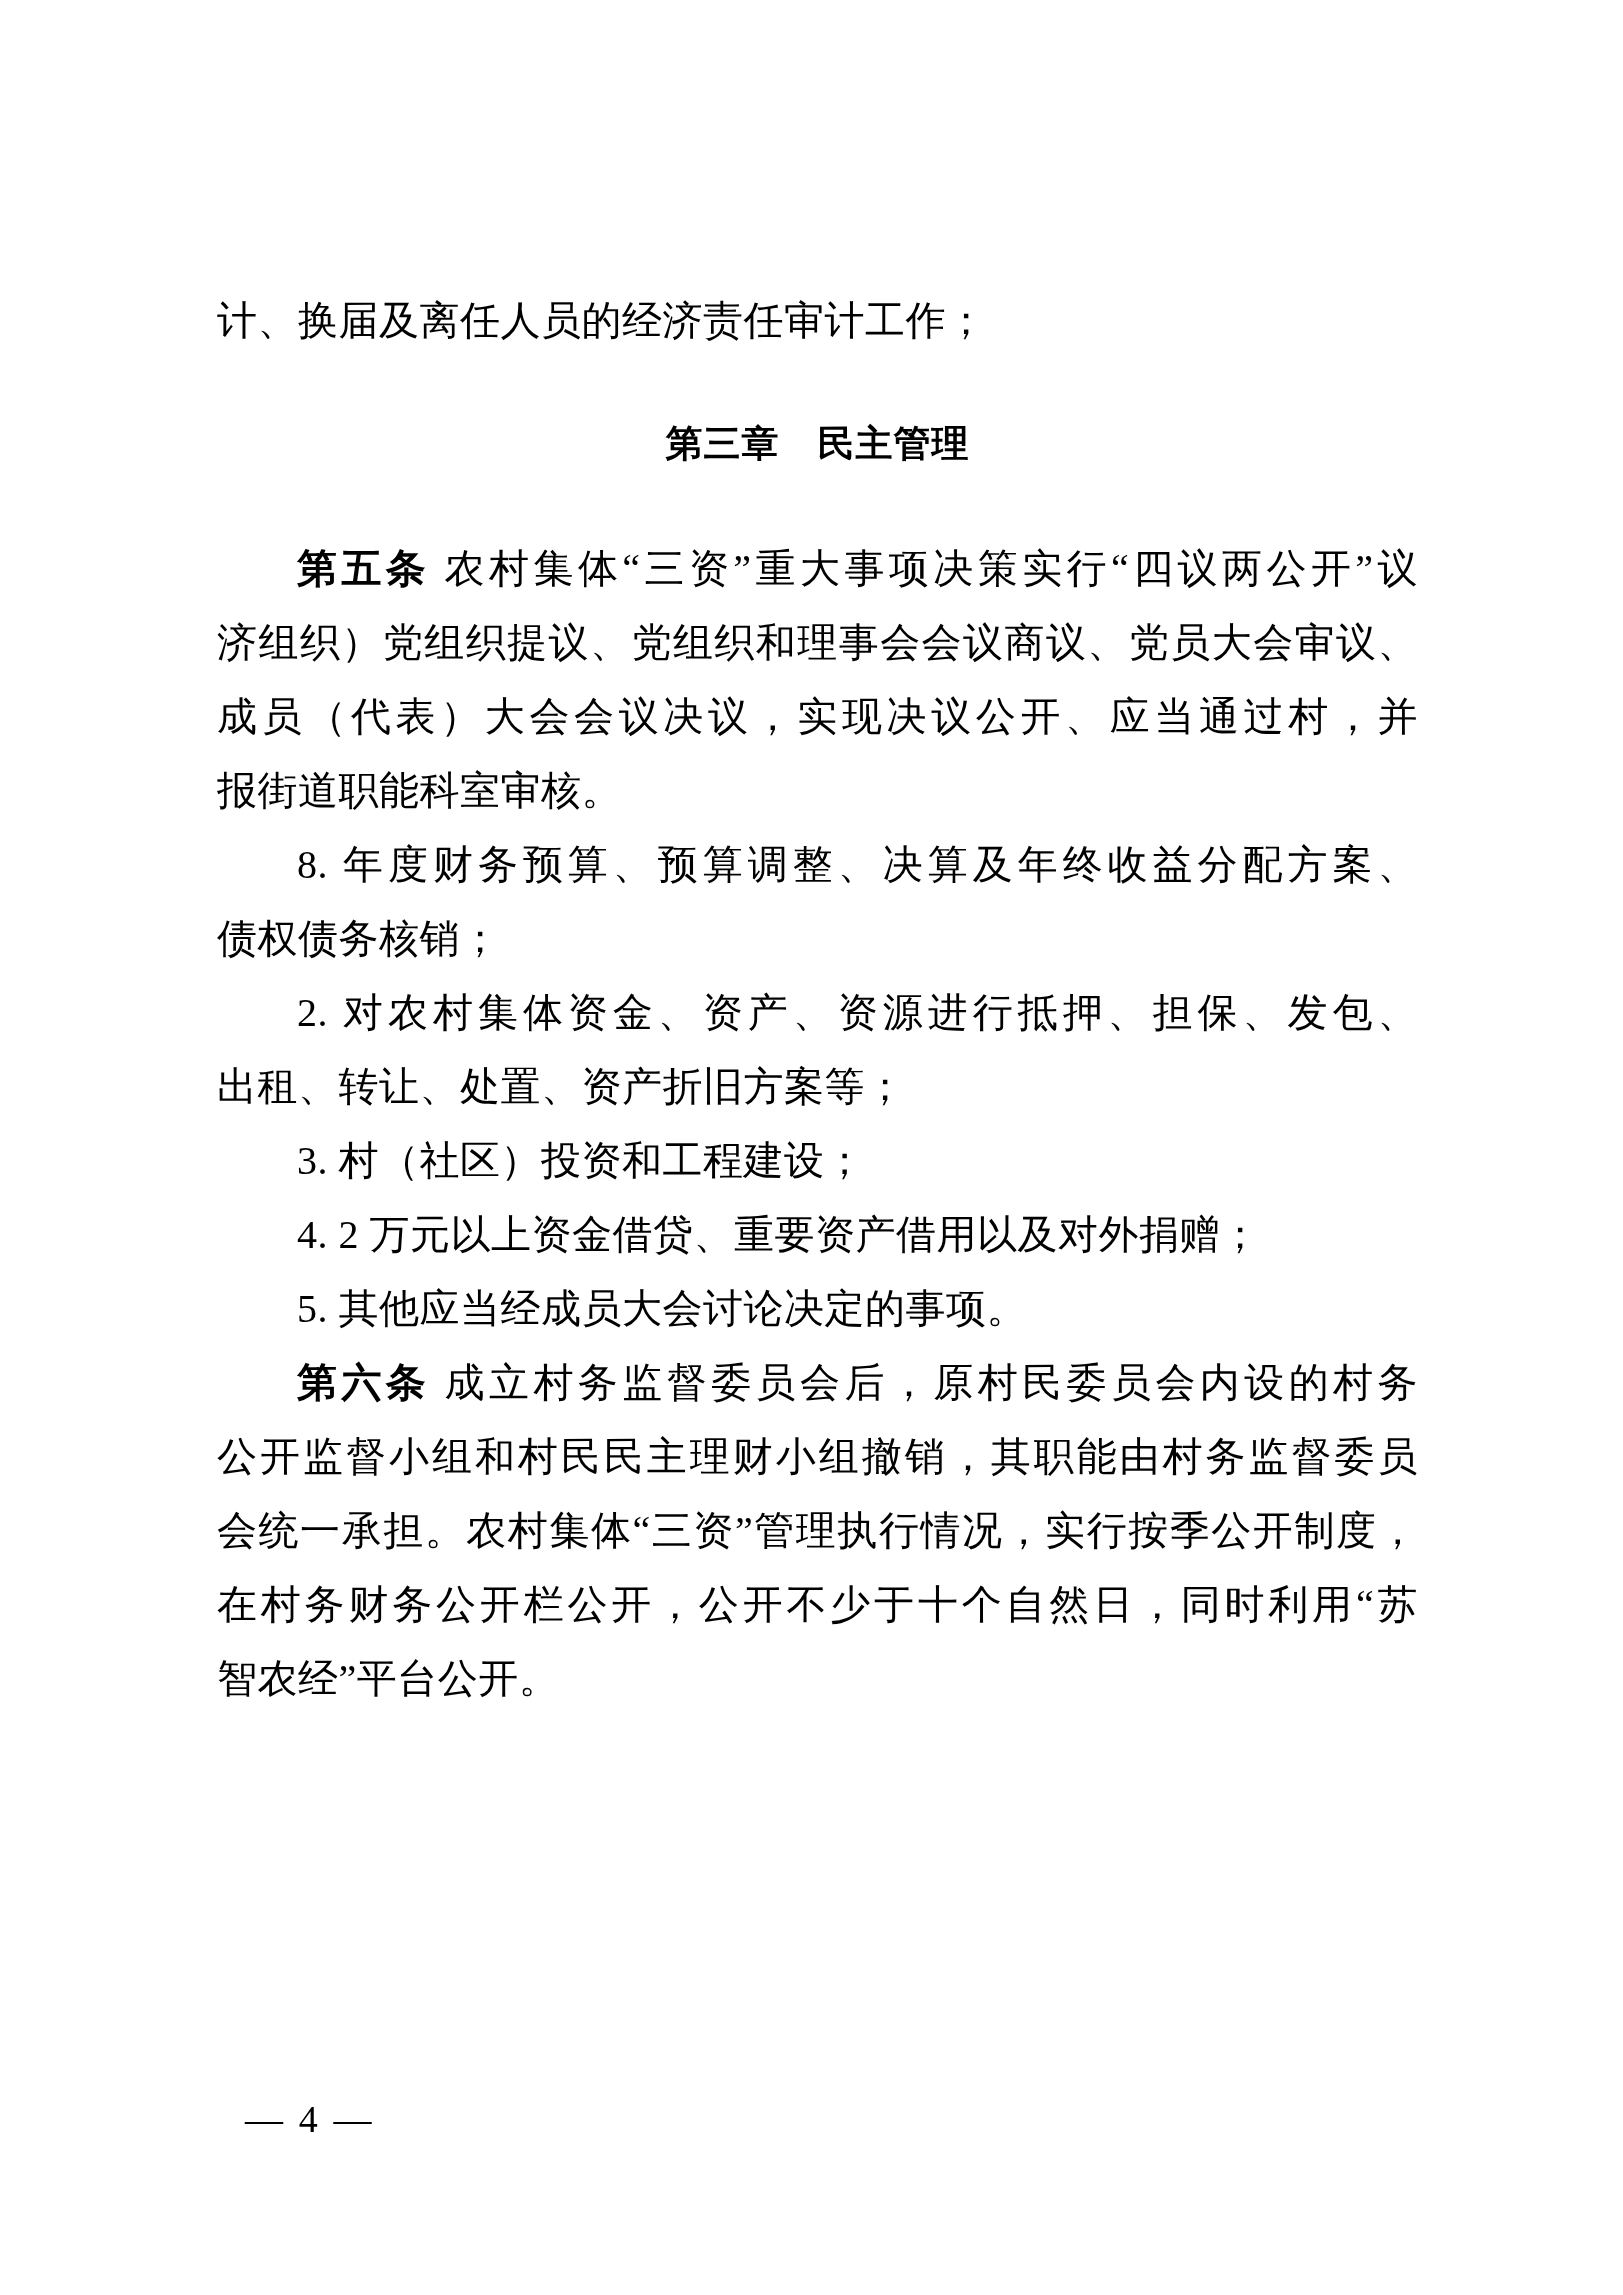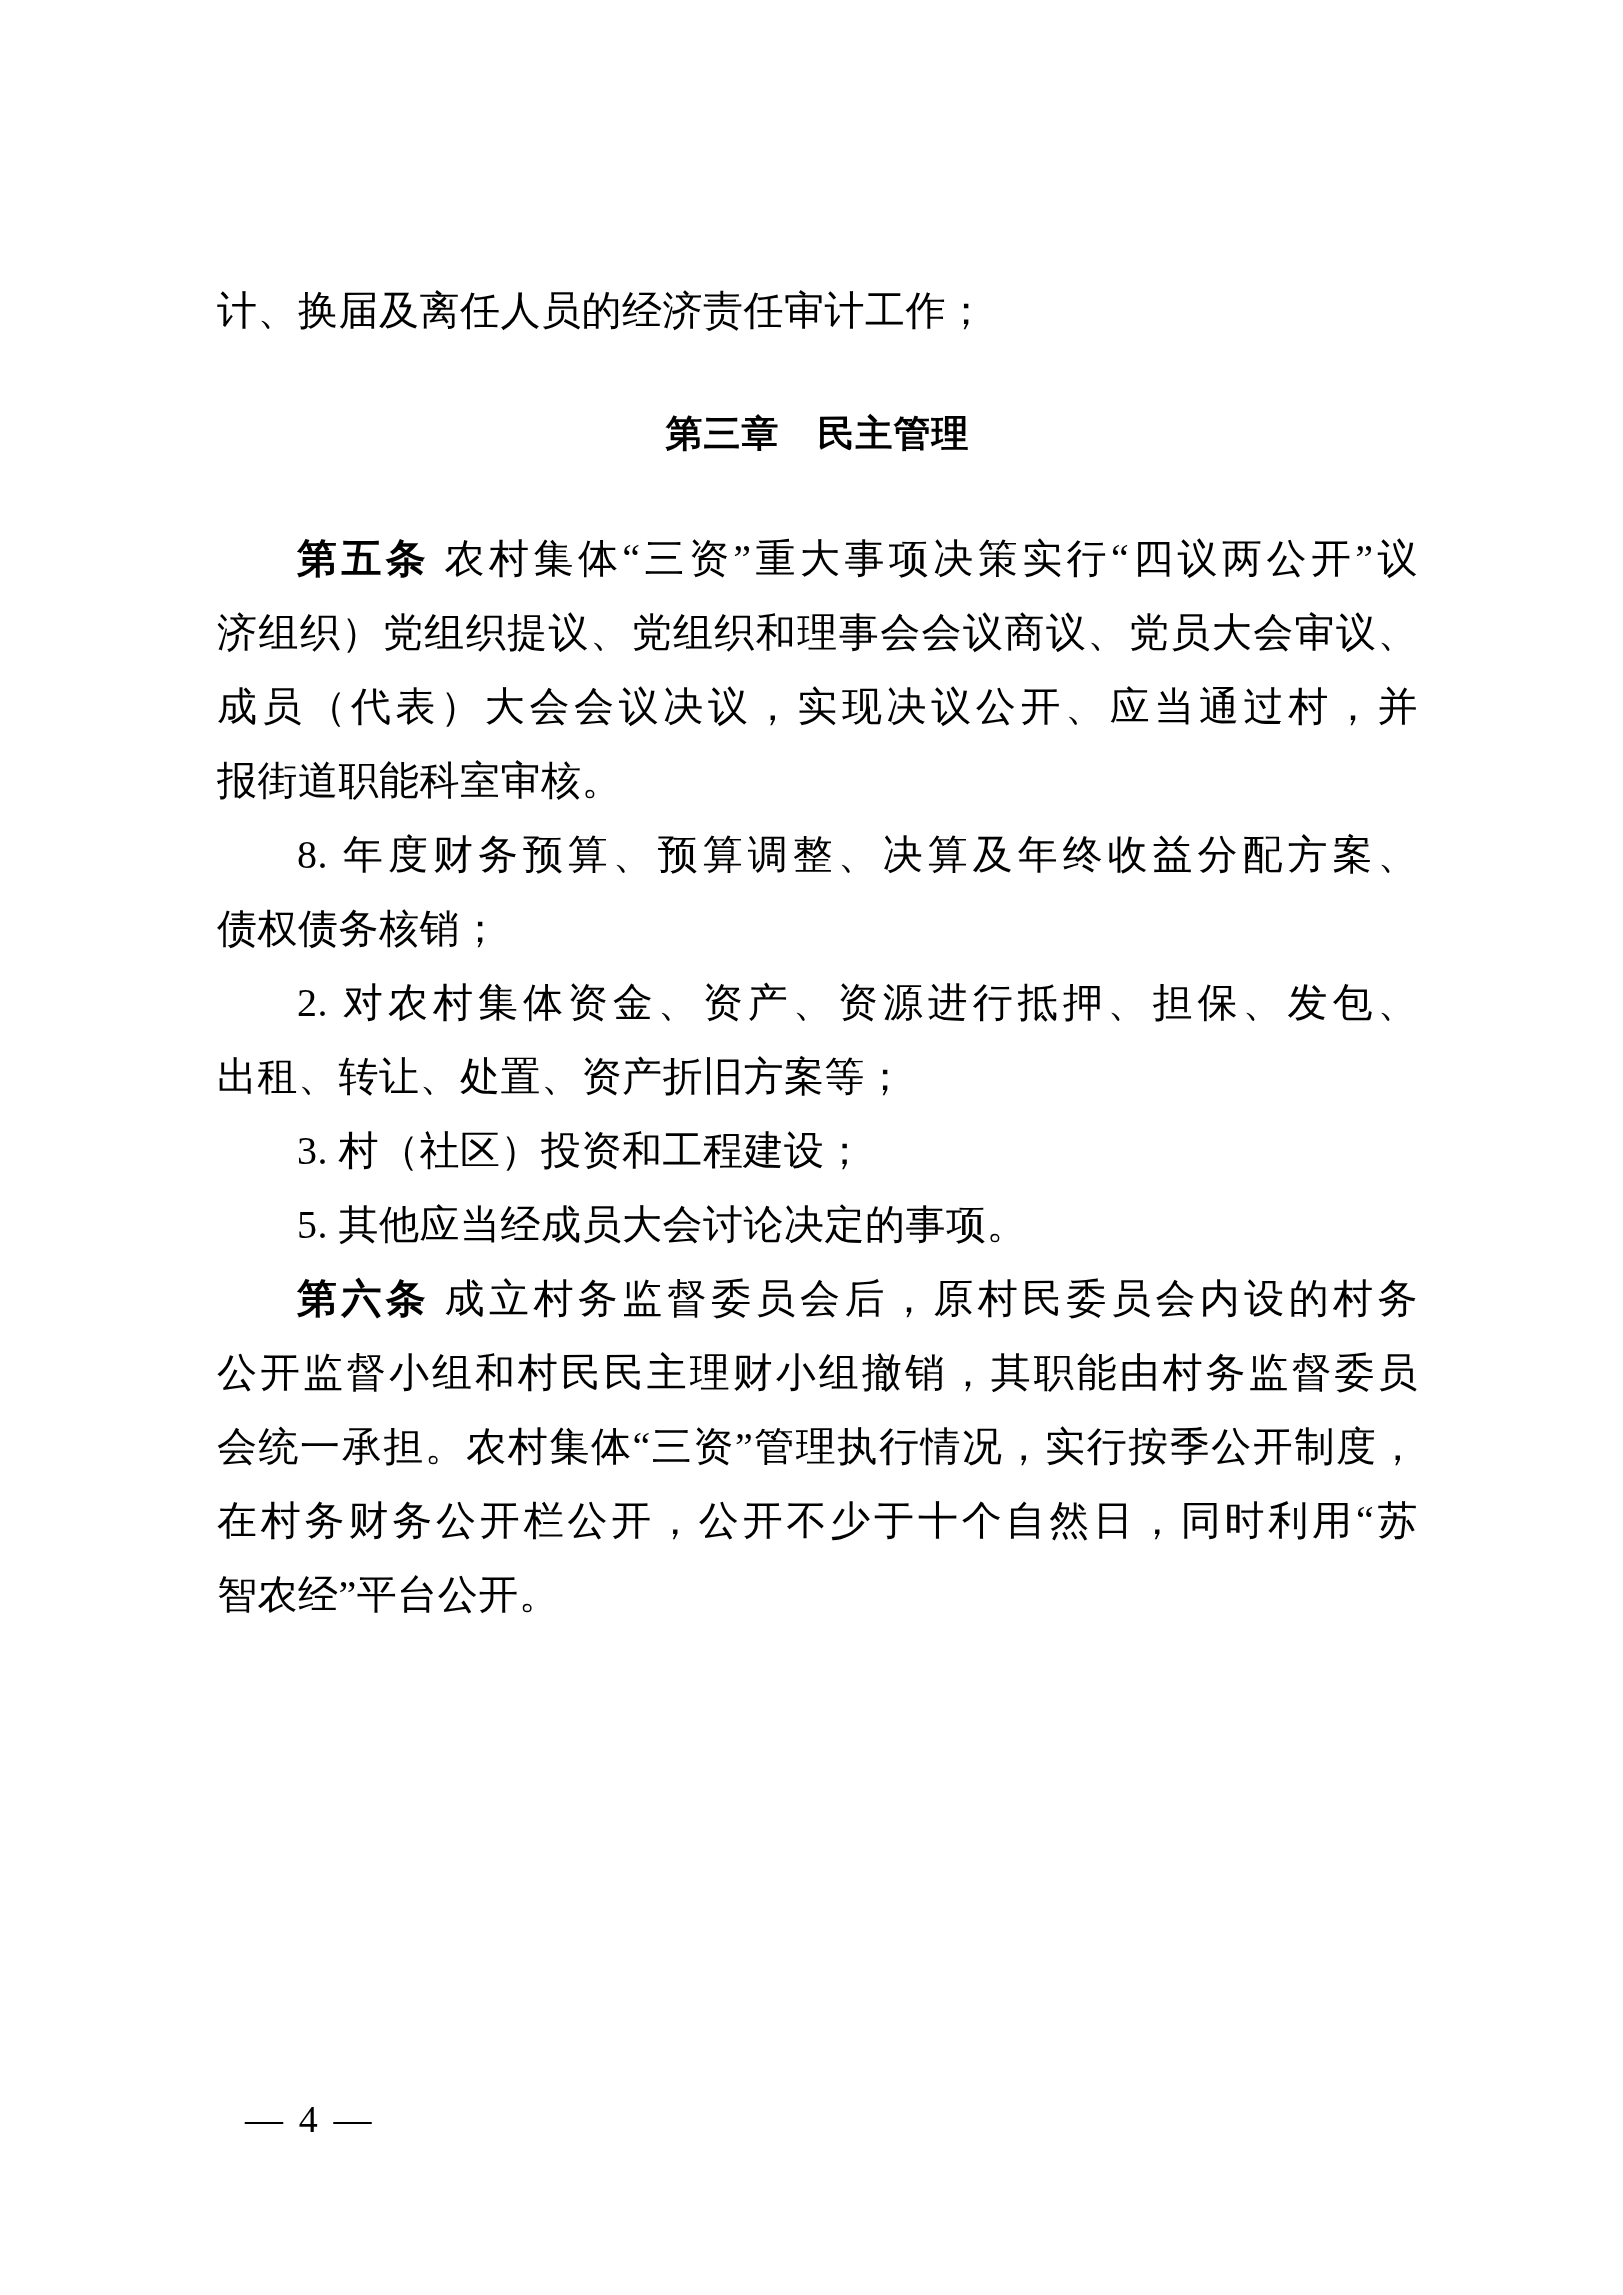--- a/index.html
+++ b/index.html
@@ -8,21 +8,21 @@
     width: 1623px;
     height: 2295px;
     background: #ffffff;
     font-family: "Liberation Serif", "DejaVu Serif", serif;
     color: #000000;
     overflow: hidden;
   }
   .content {
     position: absolute;
     left: 217px;
-    top: 274px;
+    top: 284px;
     width: 1201px;
   }
   .line {
     font-size: 40px;
     line-height: 74px;
     height: 74px;
     white-space: nowrap;
     letter-spacing: 0.5px;
   }
   .line.full {
@@ -67,20 +67,21 @@
     <div id="lines-after">
         <div class="line indent full"><span class="lead">第五条</span>农村集体“三资”重大事项决策实行“四议两公开”议</div>
         <div class="line full">济组织）党组织提议、党组织和理事会会议商议、党员大会审议、</div>
         <div class="line full">成员（代表）大会会议决议，实现决议公开、应当通过村，并</div>
         <div class="line">报街道职能科室审核。</div>
         <div class="line indent full">8. 年度财务预算、预算调整、决算及年终收益分配方案、</div>
         <div class="line">债权债务核销；</div>
         <div class="line indent full">2. 对农村集体资金、资产、资源进行抵押、担保、发包、</div>
         <div class="line">出租、转让、处置、资产折旧方案等；</div>
         <div class="line indent">3. 村（社区）投资和工程建设；</div>
+        <div class="line indent">4. 2 万元以上资金借贷、重要资产借用以及对外捐赠；</div>
         <div class="line indent">5. 其他应当经成员大会讨论决定的事项。</div>
         <div class="line indent full"><span class="lead">第六条</span>成立村务监督委员会后，原村民委员会内设的村务</div>
         <div class="line full">公开监督小组和村民民主理财小组撤销，其职能由村务监督委员</div>
         <div class="line full">会统一承担。农村集体“三资”管理执行情况，实行按季公开制度，</div>
         <div class="line full">在村务财务公开栏公开，公开不少于十个自然日，同时利用“苏</div>
         <div class="line">智农经”平台公开。</div>
       </div>
   </div>
   <div class="footer">— 4 —</div>
 </div>

